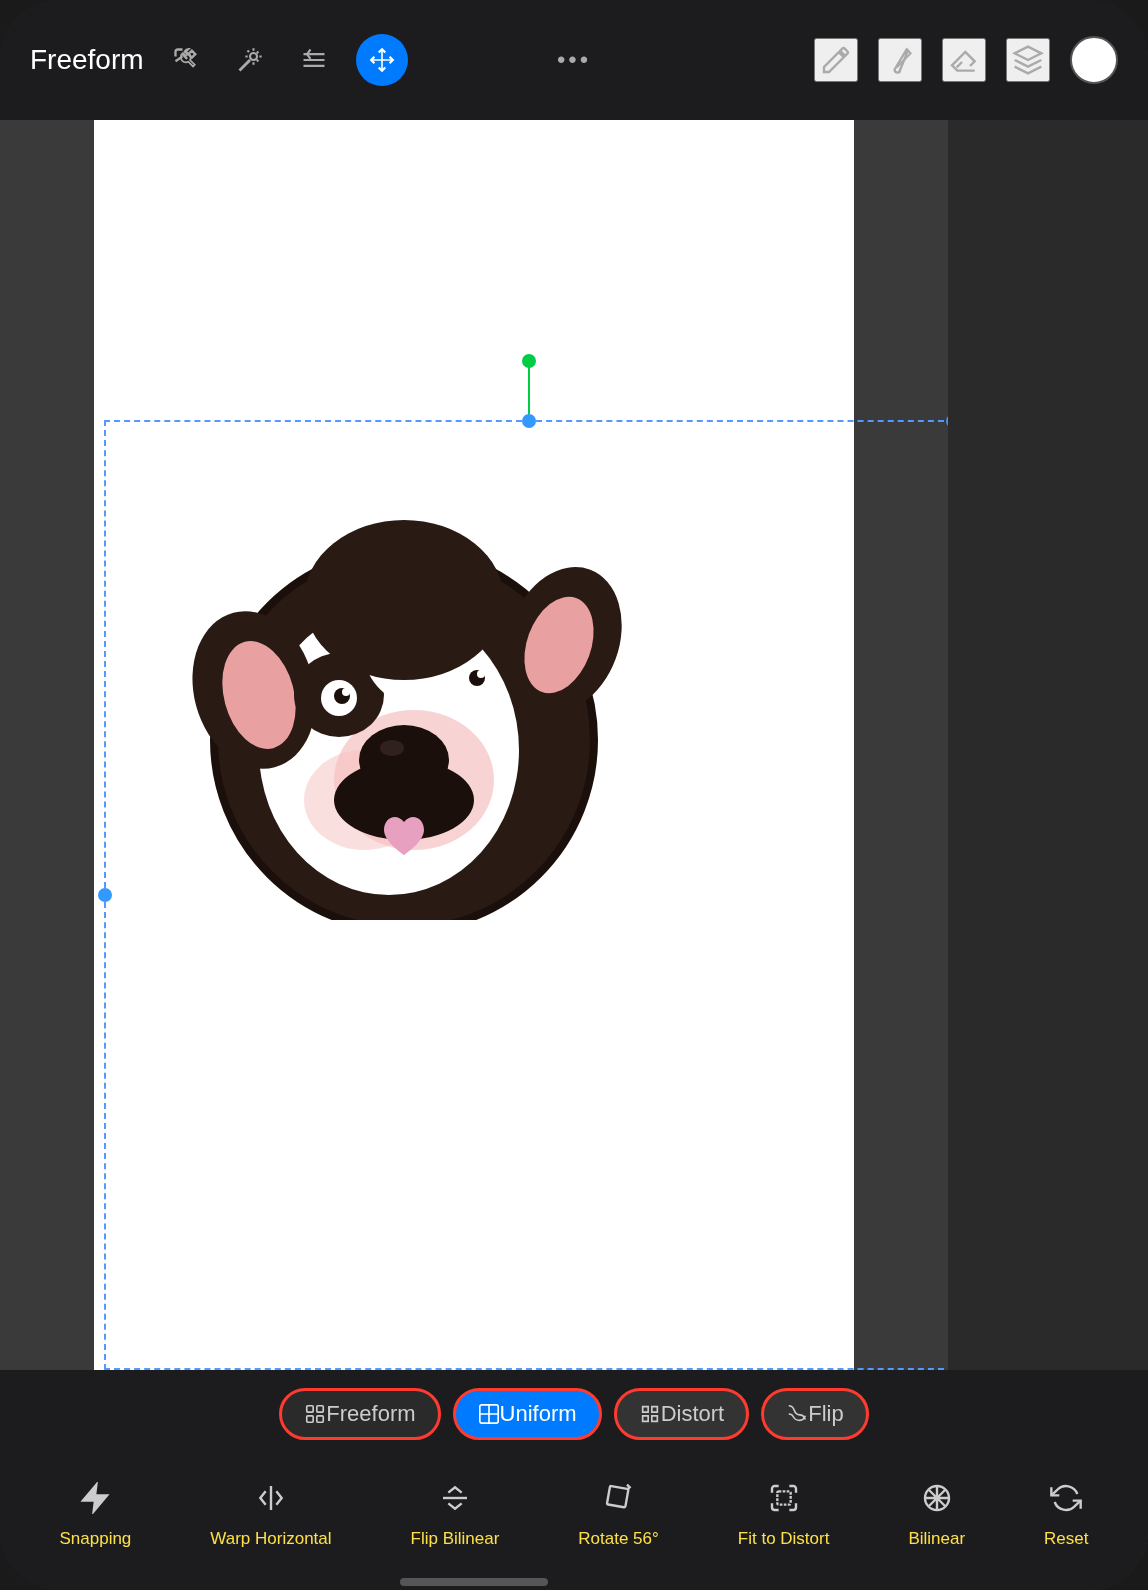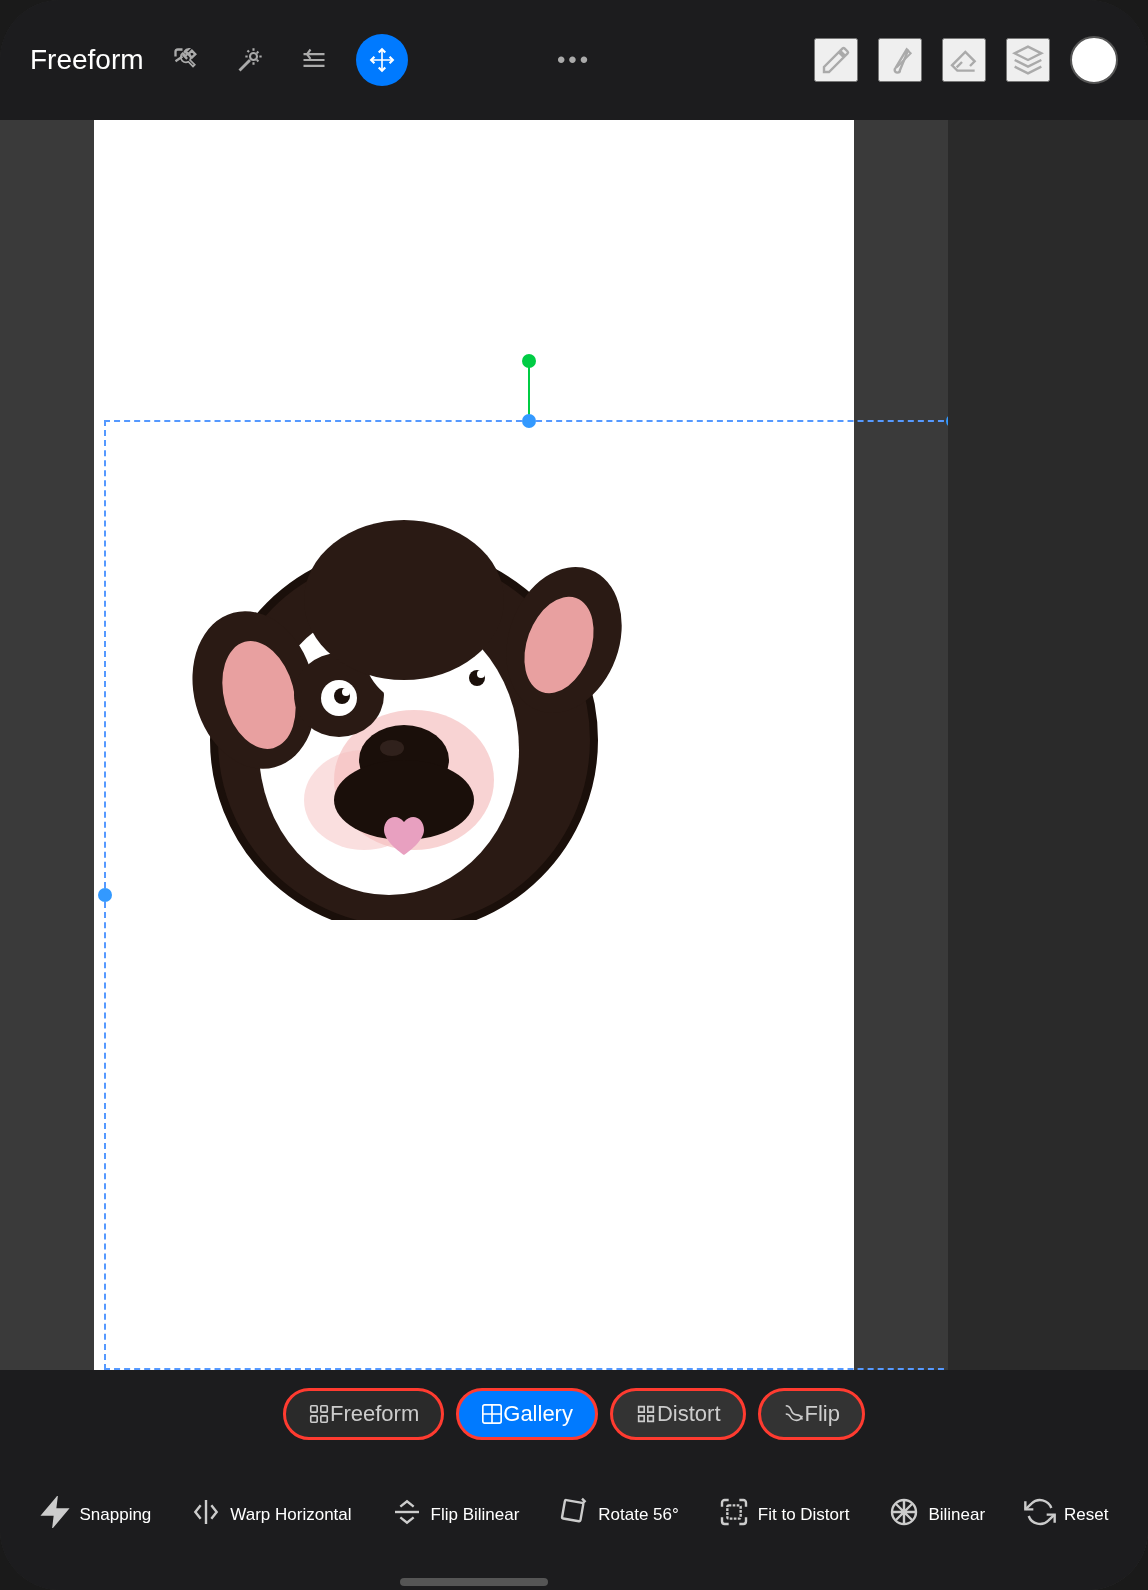--- a/index.html
+++ b/index.html
@@ -232,26 +232,26 @@
     .action-row {
       display: flex;
       align-items: center;
       justify-content: space-around;
       padding: 10px 20px 20px;
       flex: 1;
     }
 
     .action-btn {
       display: flex;
-      flex-direction: row;
+      flex-direction: column;
       align-items: center;
       gap: 8px;
       background: none;
       border: none;
-      color: #ffffff;
+      color: #fde047;
       font-size: 17px;
       cursor: pointer;
     }
 
     .action-icon {
       font-size: 30px;
       color: #ccc;
     }
 
     
@@ -434,21 +434,21 @@
           <rect x="14" y="14" width="7" height="7" rx="1"></rect>
         </svg>
         <span>Freeform</span>
       </button>
 
       <button class="mode-tab active-blue">
         <svg width="22" height="22" viewBox="0 0 24 24" fill="none" stroke="#fff" stroke-width="1.8">
           <rect x="2" y="2" width="20" height="20" rx="2"></rect>
           <path d="M12 2v20M2 12h20"></path>
         </svg>
-        <span>Gallery</span>
+        <span>Uniform</span>
       </button>
 
       <button class="mode-tab outlined-red-dark">
         <svg width="22" height="22" viewBox="0 0 24 24" fill="none" stroke="#ccc" stroke-width="1.8">
           <path d="M4 4h6v6H4zM14 4h6v6h-6zM4 14h6v6H4zM14 14h6v6h-6z"></path>
         </svg>
         <span>Distort</span>
       </button>
 
       <button class="mode-tab outlined-red-dark">

